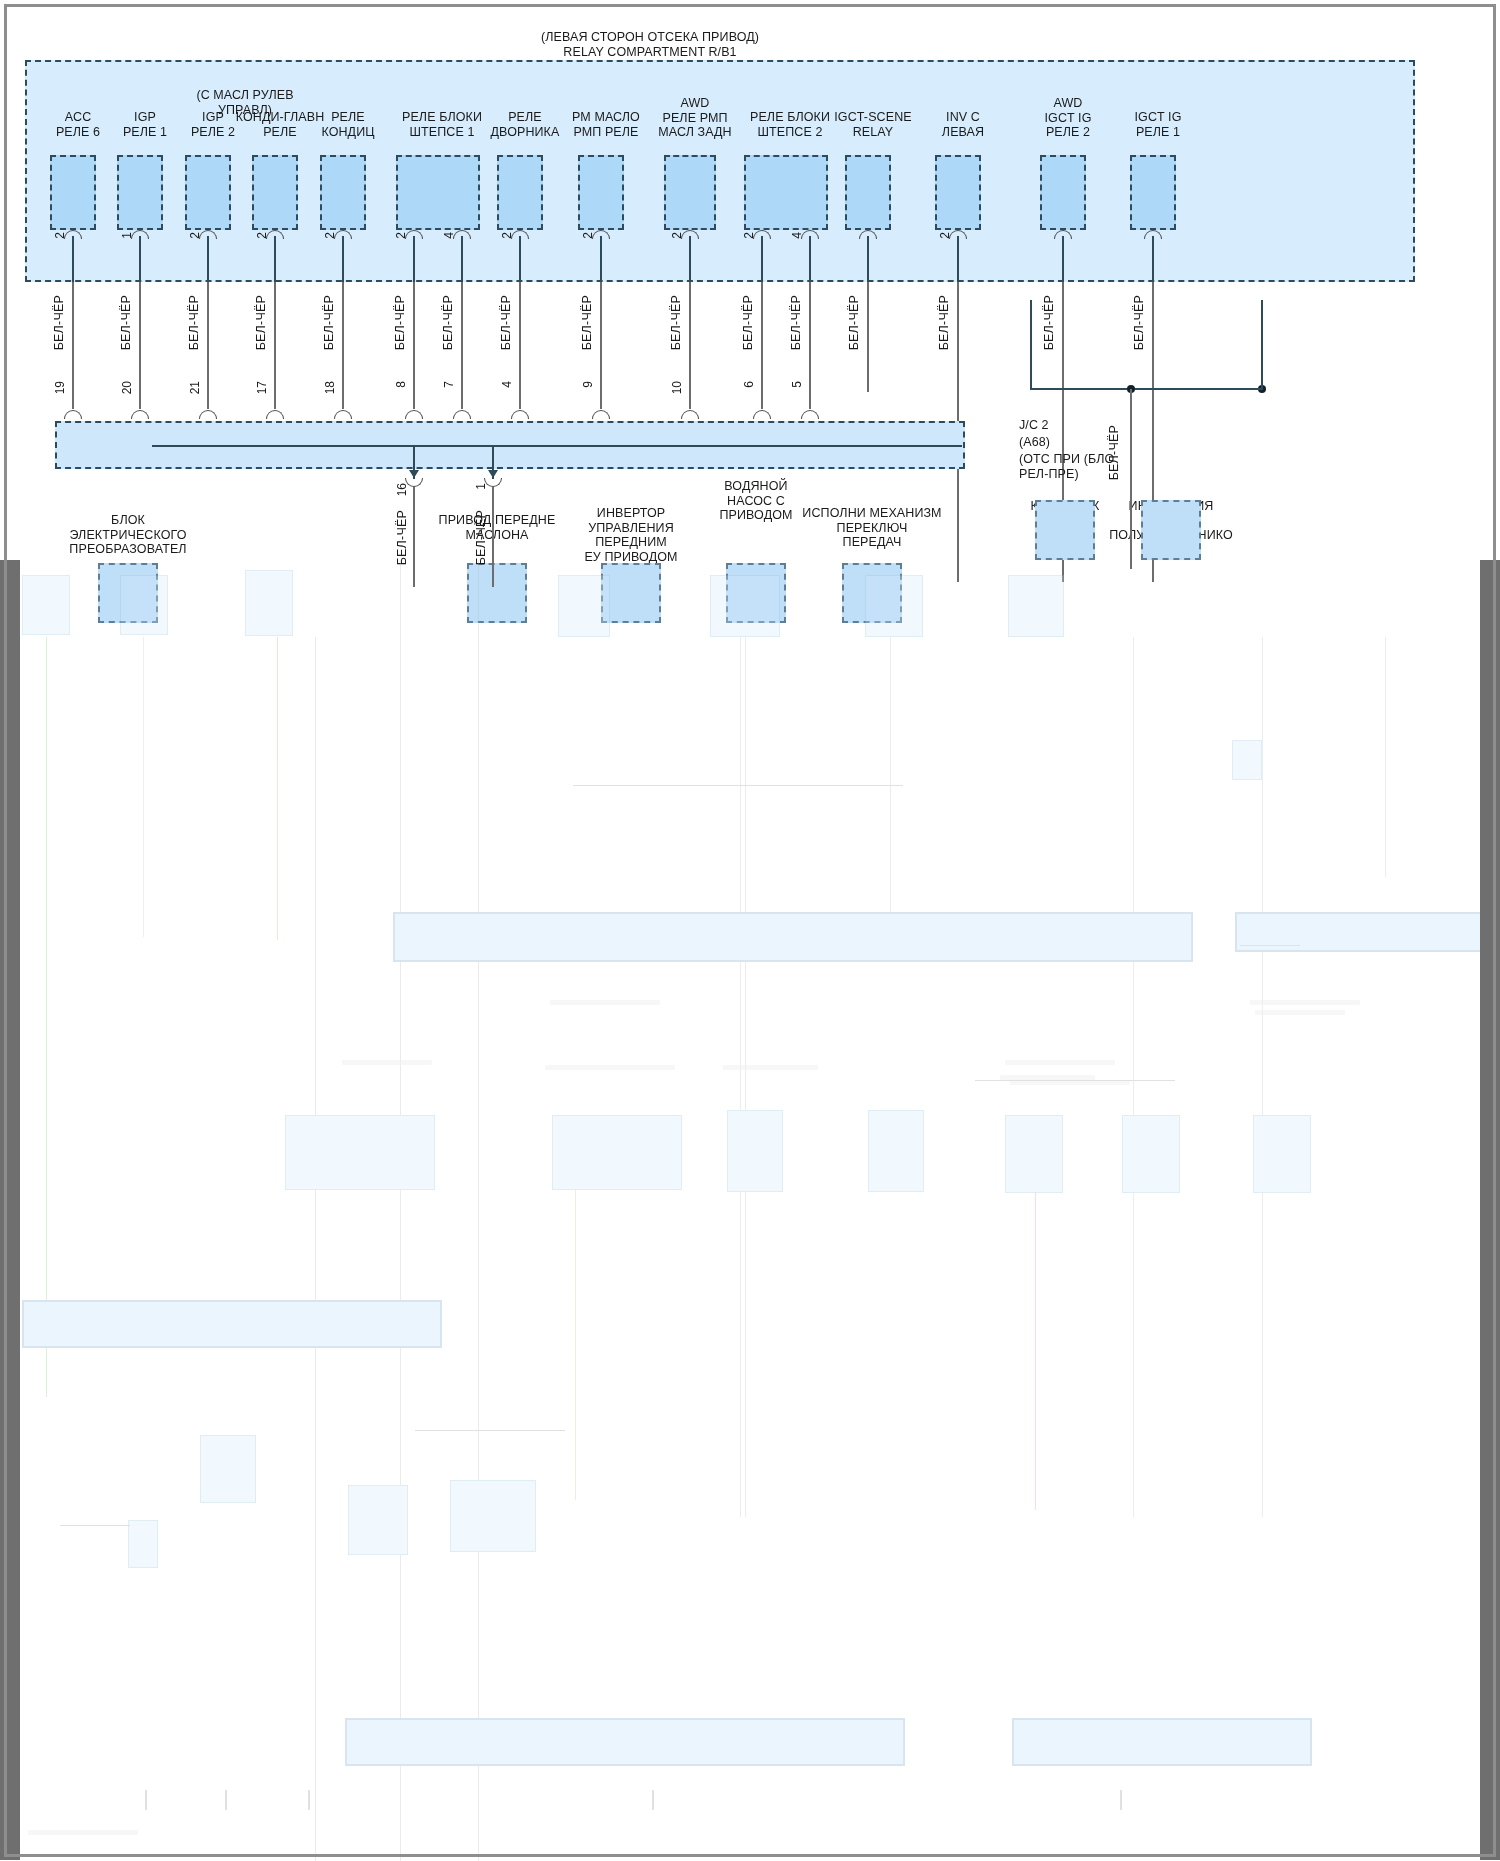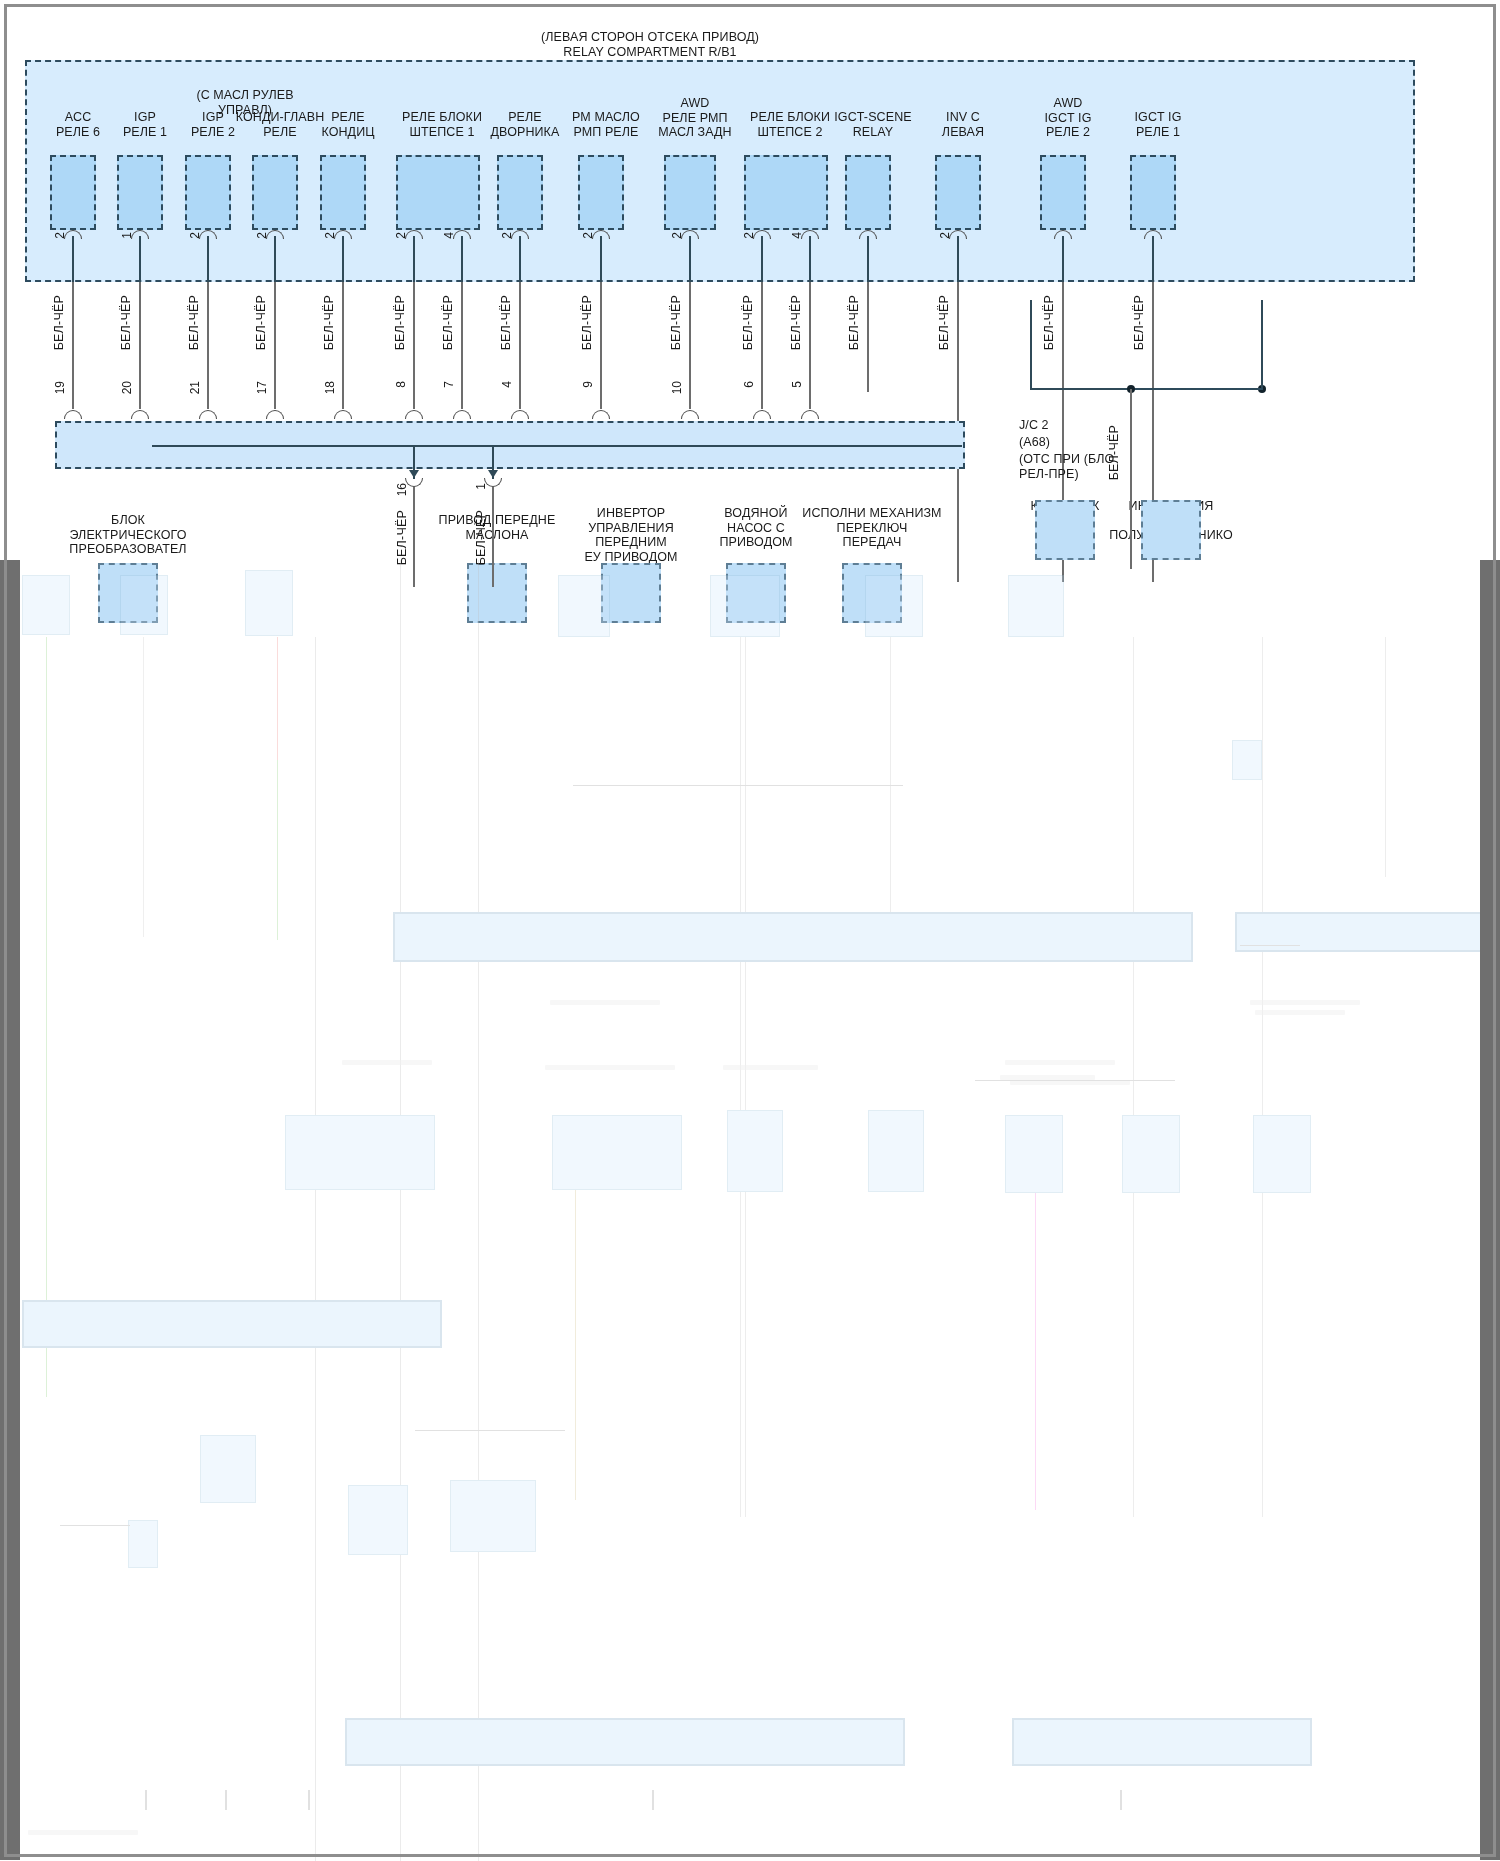--- a/index.html
+++ b/index.html
@@ -294,21 +294,21 @@
       <div class="abs lbl" style="left:58px;top:513px;width:140px;">БЛОК ЭЛЕКТРИЧЕСКОГО
 ПРЕОБРАЗОВАТЕЛ</div>
       <div class="abs compbox" style="left:98px;top:563px;width:60px;height:60px;"></div>
       <div class="abs lbl" style="left:437px;top:513px;width:120px;">ПРИВОД ПЕРЕДНЕ
 МАСЛОНА</div>
       <div class="abs compbox" style="left:467px;top:563px;width:60px;height:60px;"></div>
       <div class="abs lbl" style="left:556px;top:506px;width:150px;">ИНВЕРТОР УПРАВЛЕНИЯ
 ПЕРЕДНИМ
 ЕУ ПРИВОДОМ</div>
       <div class="abs compbox" style="left:601px;top:563px;width:60px;height:60px;"></div>
-      <div class="abs lbl" style="left:713px;top:506px;width:86px;">ВОДЯНОЙ
+      <div class="abs lbl" style="left:713px;top:479px;width:86px;">ВОДЯНОЙ
 НАСОС С
 ПРИВОДОМ</div>
       <div class="abs compbox" style="left:726px;top:563px;width:60px;height:60px;"></div>
       <div class="abs lbl" style="left:802px;top:506px;width:140px;">ИСПОЛНИ МЕХАНИЗМ
 ПЕРЕКЛЮЧ
 ПЕРЕДАЧ</div>
       <div class="abs compbox" style="left:842px;top:563px;width:60px;height:60px;"></div>
       <div class="abs lbl" style="left:1020px;top:499px;width:90px;">КОНЦЕВИК
 КАПОТА
 (ЗАМОК

